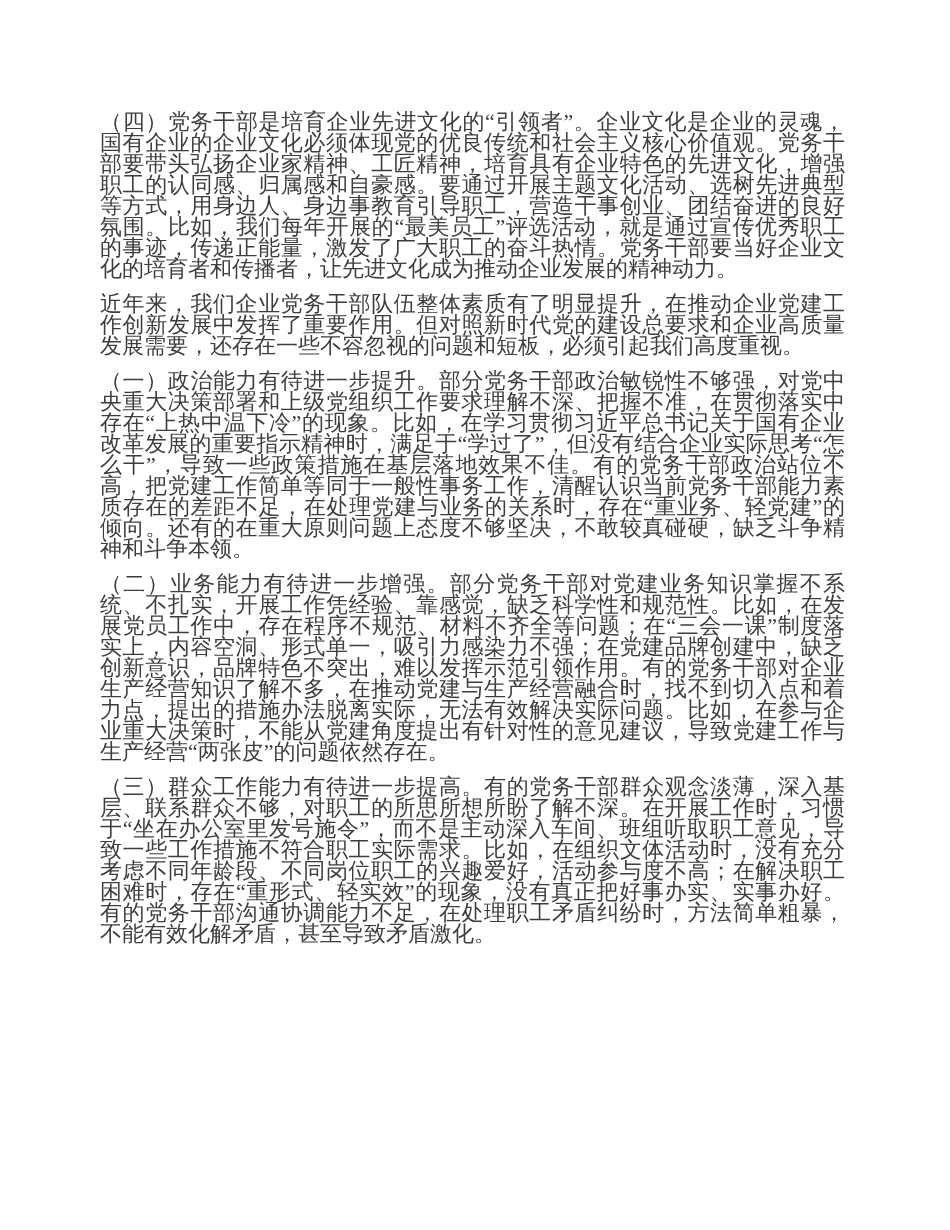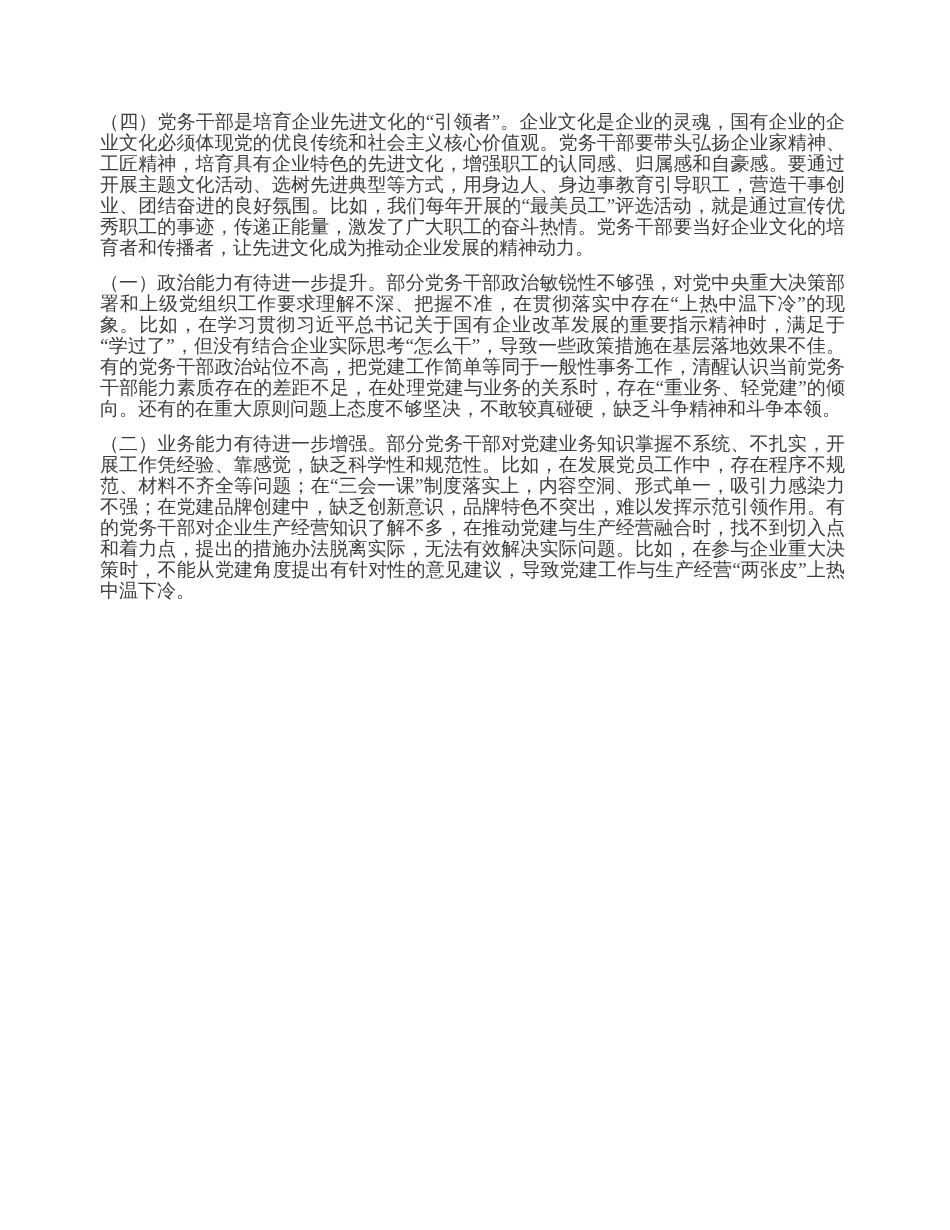--- a/index.html
+++ b/index.html
@@ -11,40 +11,42 @@
     position: relative;
     width: 950px;
     height: 1230px;
     box-sizing: border-box;
     background: #ffffff;
     padding: 111px 105px 0 100px;
     overflow: hidden;
   }
   .para {
     font-family: "Liberation Serif", "DejaVu Serif", serif;
-    font-size: 19px;
+    font-size: 22px;
     line-height: 21px;
     color: #3d3d3d;
     text-align: justify;
     text-justify: inter-ideograph;
     margin: 0 0 14px 0;
     word-break: break-all;
     font-weight: 400;
     -webkit-font-smoothing: antialiased;
   }
   .heading {
     text-align: left;
   }
 </style>
 </head>
 <body>
 
 <div class="page">
   <p class="para">（四）党务干部是培育企业先进文化的“引领者”。企业文化是企业的灵魂，国有企业的企业文化必须体现党的优良传统和社会主义核心价值观。党务干部要带头弘扬企业家精神、工匠精神，培育具有企业特色的先进文化，增强职工的认同感、归属感和自豪感。要通过开展主题文化活动、选树先进典型等方式，用身边人、身边事教育引导职工，营造干事创业、团结奋进的良好氛围。比如，我们每年开展的“最美员工”评选活动，就是通过宣传优秀职工的事迹，传递正能量，激发了广大职工的奋斗热情。党务干部要当好企业文化的培育者和传播者，让先进文化成为推动企业发展的精神动力。</p>
 
 
+  <p class="para">近年来，我们企业党务干部队伍整体素质有了明显提升，在推动企业党建工作创新发展中发挥了重要作用。但对照新时代党的建设总要求和企业高质量发展需要，还存在一些不容忽视的问题和短板，必须引起我们高度重视。</p>
 
   <p class="para">（一）政治能力有待进一步提升。部分党务干部政治敏锐性不够强，对党中央重大决策部署和上级党组织工作要求理解不深、把握不准，在贯彻落实中存在“上热中温下冷”的现象。比如，在学习贯彻习近平总书记关于国有企业改革发展的重要指示精神时，满足于“学过了”，但没有结合企业实际思考“怎么干”，导致一些政策措施在基层落地效果不佳。有的党务干部政治站位不高，把党建工作简单等同于一般性事务工作，清醒认识当前党务干部能力素质存在的差距不足，在处理党建与业务的关系时，存在“重业务、轻党建”的倾向。还有的在重大原则问题上态度不够坚决，不敢较真碰硬，缺乏斗争精神和斗争本领。</p>
 
-  <p class="para">（二）业务能力有待进一步增强。部分党务干部对党建业务知识掌握不系统、不扎实，开展工作凭经验、靠感觉，缺乏科学性和规范性。比如，在发展党员工作中，存在程序不规范、材料不齐全等问题；在“三会一课”制度落实上，内容空洞、形式单一，吸引力感染力不强；在党建品牌创建中，缺乏创新意识，品牌特色不突出，难以发挥示范引领作用。有的党务干部对企业生产经营知识了解不多，在推动党建与生产经营融合时，找不到切入点和着力点，提出的措施办法脱离实际，无法有效解决实际问题。比如，在参与企业重大决策时，不能从党建角度提出有针对性的意见建议，导致党建工作与生产经营“两张皮”上热中温下冷。</p>
+  <p class="para">（二）业务能力有待进一步增强。部分党务干部对党建业务知识掌握不系统、不扎实，开展工作凭经验、靠感觉，缺乏科学性和规范性。比如，在发展党员工作中，存在程序不规范、材料不齐全等问题；在“三会一课”制度落实上，内容空洞、形式单一，吸引力感染力不强；在党建品牌创建中，缺乏创新意识，品牌特色不突出，难以发挥示范引领作用。有的党务干部对企业生产经营知识了解不多，在推动党建与生产经营融合时，找不到切入点和着力点，提出的措施办法脱离实际，无法有效解决实际问题。比如，在参与企业重大决策时，不能从党建角度提出有针对性的意见建议，导致党建工作与生产经营“两张皮”的问题依然存在。</p>
 
+  <p class="para">（三）群众工作能力有待进一步提高。有的党务干部群众观念淡薄，深入基层、联系群众不够，对职工的所思所想所盼了解不深。在开展工作时，习惯于“坐在办公室里发号施令”，而不是主动深入车间、班组听取职工意见，导致一些工作措施不符合职工实际需求。比如，在组织文体活动时，没有充分考虑不同年龄段、不同岗位职工的兴趣爱好，活动参与度不高；在解决职工困难时，存在“重形式、轻实效”的现象，没有真正把好事办实、实事办好。有的党务干部沟通协调能力不足，在处理职工矛盾纠纷时，方法简单粗暴，不能有效化解矛盾，甚至导致矛盾激化。</p>
 
 </div>
 
 </body></html>

